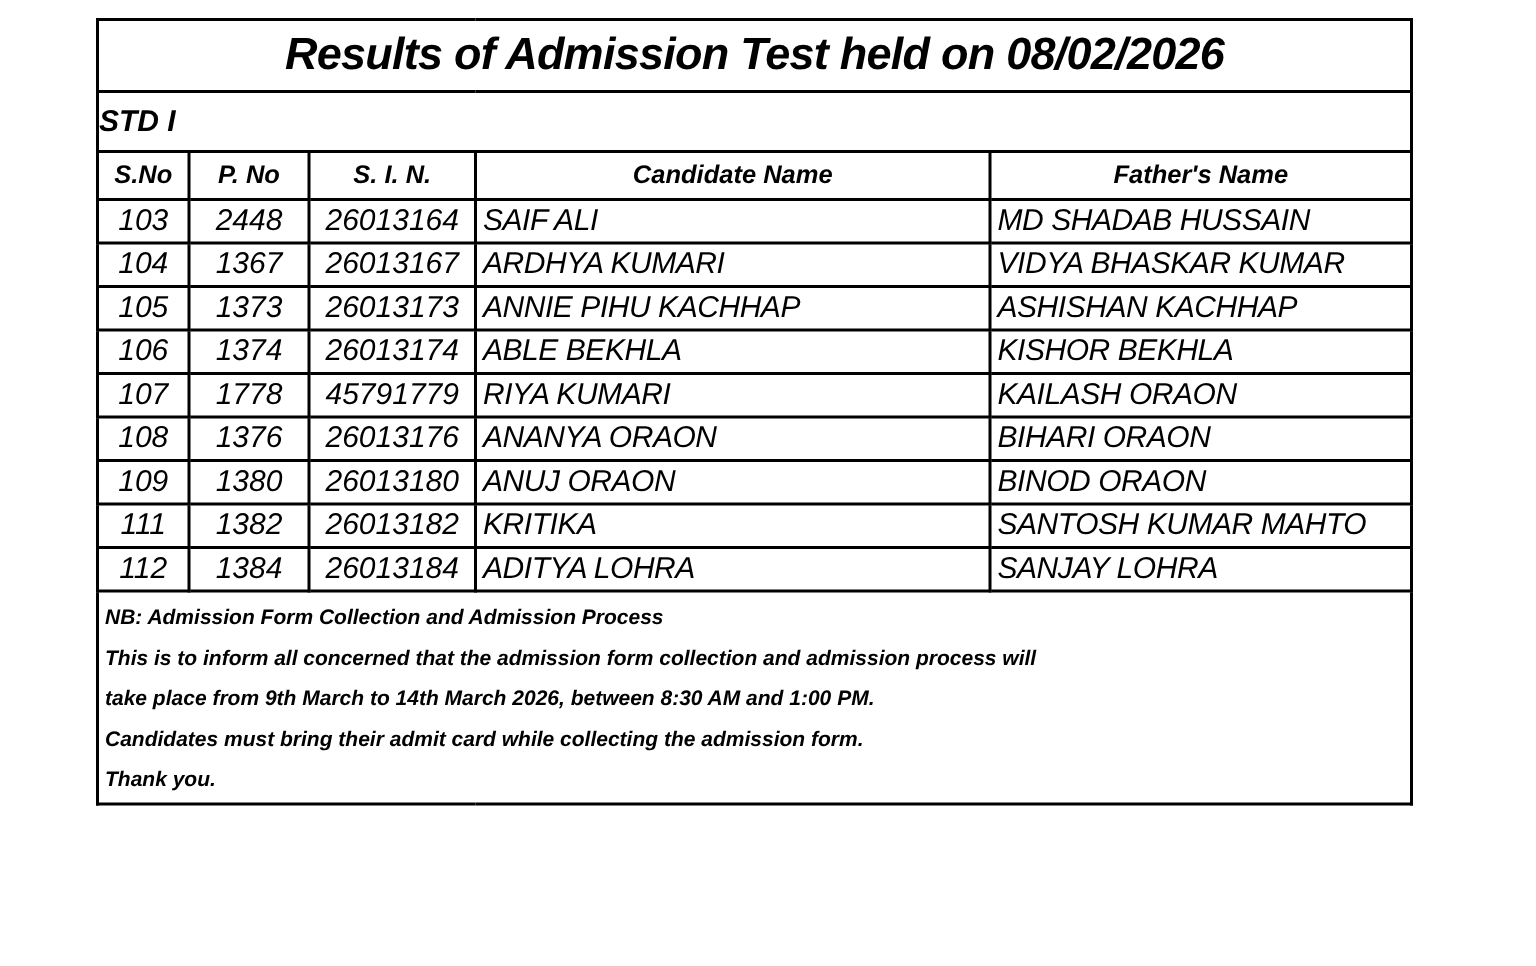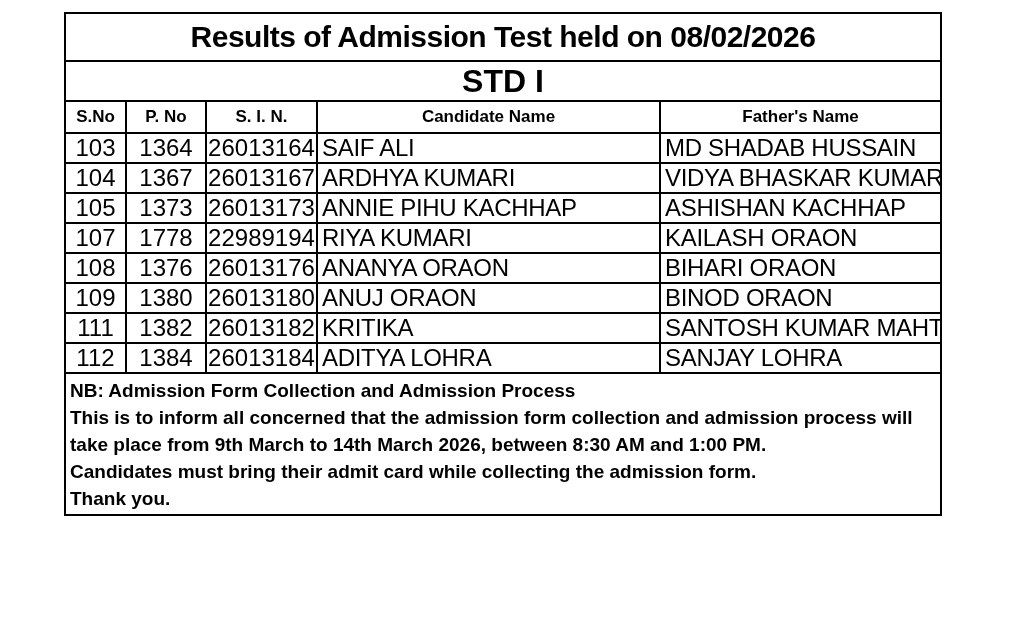--- a/index.html
+++ b/index.html
@@ -9,20 +9,21 @@
     background: #ffffff;
     font-family: "Liberation Sans", sans-serif;
     color: #000000;
     overflow: hidden;
   }
   .sheet {
     position: absolute;
     left: 64px;
     top: 12px;
     width: 876px;
+    font-style: italic;
   }
   table.results {
     width: 876px;
     border-collapse: collapse;
     table-layout: fixed;
   }
   table.results th,
   table.results td {
     border: 2px solid #000000;
     color: #000000;
@@ -33,49 +34,49 @@
   .title-cell {
     height: 48px;
     font-size: 30px;
     font-weight: bold;
     text-align: center;
     vertical-align: middle;
     letter-spacing: -0.5px;
   }
   .subtitle-cell {
     height: 40px;
-    font-size: 32px;
+    font-size: 20px;
     font-weight: bold;
-    text-align: center;
+    text-align: left;
     vertical-align: middle;
   }
   .col-head {
     height: 32px;
     font-size: 17px;
     font-weight: bold;
     text-align: center;
     vertical-align: middle;
   }
   tr.data-row { height: 29px; }
   tr.data-row td {
-    font-size: 24px;
+    font-size: 20px;
     font-weight: normal;
     vertical-align: middle;
     margin-top: 12px;
   }
   td.num { text-align: center; }
   td.name { text-align: left; padding-left: 4px; letter-spacing: -0.3px; }
   .note-cell {
     height: 142px;
     vertical-align: top;
     padding: 3px 6px 0 4px;
     white-space: normal;
   }
   .note-line {
-    font-size: 19px;
+    font-size: 14px;
     font-weight: bold;
     line-height: 27px;
     white-space: nowrap;
   }
 </style>
 </head>
 <body>
 
 <div class="sheet">
   <table class="results">
@@ -97,43 +98,50 @@
         <th class="col-head">S.No</th>
         <th class="col-head">P. No</th>
         <th class="col-head">S. I. N.</th>
         <th class="col-head">Candidate Name</th>
         <th class="col-head">Father's Name</th>
       </tr>
     </tbody>
     <tbody>
         <tr class="data-row">
           <td class="num">103</td>
-          <td class="num">1364</td>
+          <td class="num">2448</td>
           <td class="num">26013164</td>
           <td class="name">SAIF ALI</td>
           <td class="name">MD SHADAB HUSSAIN</td>
         </tr>
         <tr class="data-row">
           <td class="num">104</td>
           <td class="num">1367</td>
           <td class="num">26013167</td>
           <td class="name">ARDHYA KUMARI</td>
           <td class="name">VIDYA BHASKAR KUMAR</td>
         </tr>
         <tr class="data-row">
           <td class="num">105</td>
           <td class="num">1373</td>
           <td class="num">26013173</td>
           <td class="name">ANNIE PIHU KACHHAP</td>
           <td class="name">ASHISHAN KACHHAP</td>
         </tr>
         <tr class="data-row">
+          <td class="num">106</td>
+          <td class="num">1374</td>
+          <td class="num">26013174</td>
+          <td class="name">ABLE BEKHLA</td>
+          <td class="name">KISHOR BEKHLA</td>
+        </tr>
+        <tr class="data-row">
           <td class="num">107</td>
           <td class="num">1778</td>
-          <td class="num">22989194</td>
+          <td class="num">45791779</td>
           <td class="name">RIYA KUMARI</td>
           <td class="name">KAILASH ORAON</td>
         </tr>
         <tr class="data-row">
           <td class="num">108</td>
           <td class="num">1376</td>
           <td class="num">26013176</td>
           <td class="name">ANANYA ORAON</td>
           <td class="name">BIHARI ORAON</td>
         </tr>

